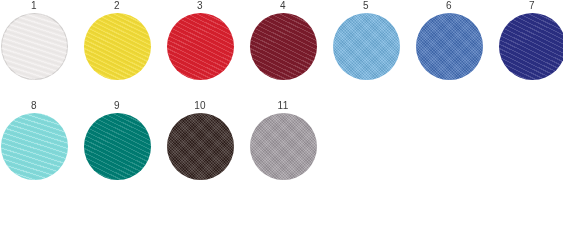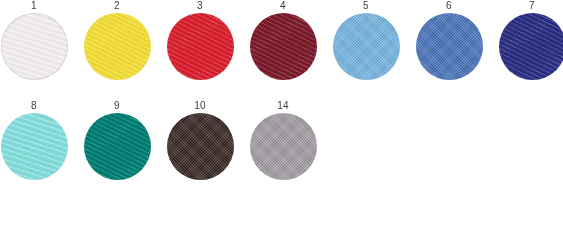--- a/index.html
+++ b/index.html
@@ -124,16 +124,16 @@
     </div>
     <div class="swatch-cell" style="left: 79px; top: 100px;">
       <div class="swatch-label" style="color: rgb(60, 60, 60);">9</div>
       <div class="swatch-disc tex-diag" style="background: rgb(0, 125, 115);"></div>
     </div>
     <div class="swatch-cell" style="left: 162px; top: 100px;">
       <div class="swatch-label" style="color: rgb(60, 60, 60);">10</div>
       <div class="swatch-disc tex-cross" style="background: rgb(51, 35, 31);"></div>
     </div>
     <div class="swatch-cell" style="left: 245px; top: 100px;">
-      <div class="swatch-label" style="color: rgb(60, 60, 60);">14</div>
+      <div class="swatch-label" style="color: rgb(60, 60, 60);">11</div>
       <div class="swatch-disc tex-cross" style="background: rgb(160, 154, 160);"></div>
     </div>
   </div>
 
 </body></html>

